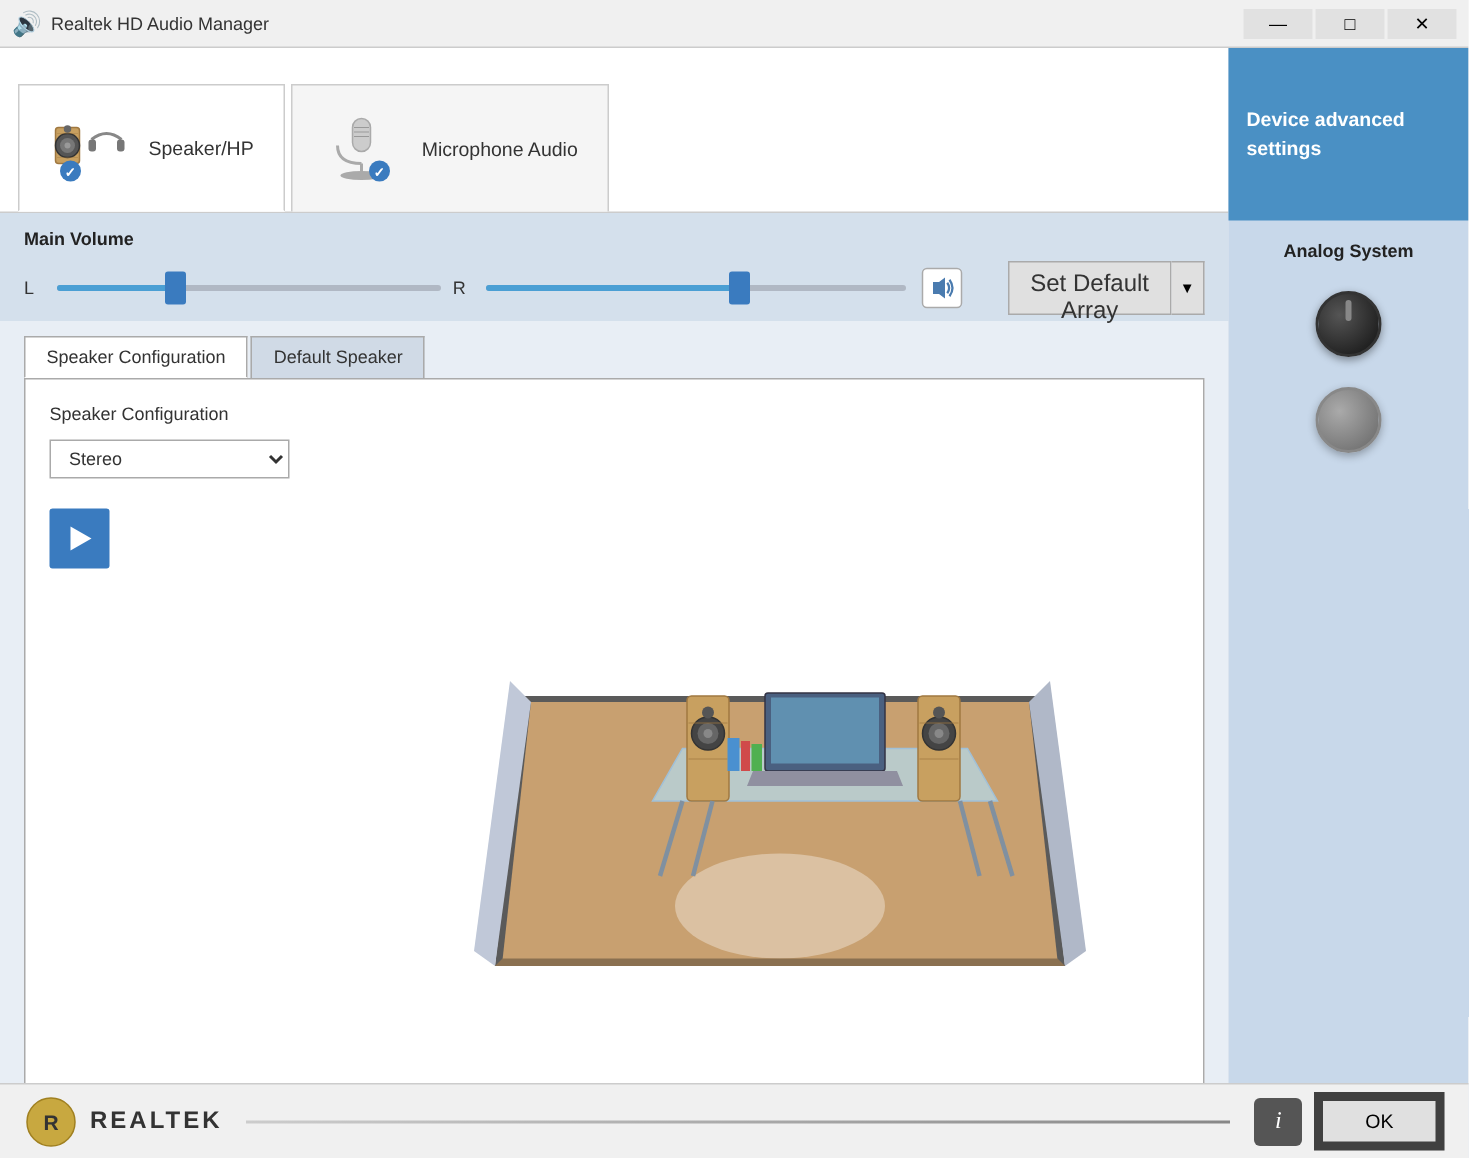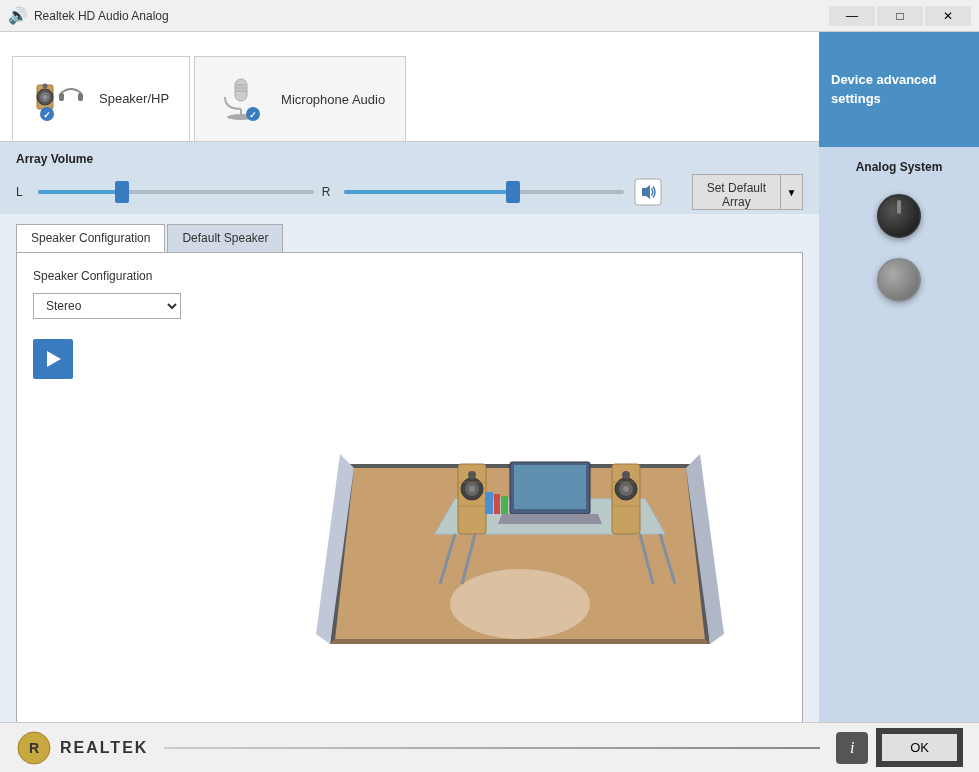--- a/index.html
+++ b/index.html
@@ -152,21 +152,21 @@
     .default-device-group {
       display: flex;
       align-items: center;
       margin-left: auto;
     }
     .default-device-btn {
       padding: 6px 14px;
       border: 1px solid #aaa;
       background: #e0e0e0;
       cursor: pointer;
-      font-size: 12px;
+      font-size: 16px;
       color: #333;
       height: 36px;
     }
     .dropdown-arrow {
       width: 22px;
       height: 36px;
       border: 1px solid #aaa;
       border-left: none;
       background: #e0e0e0;
       cursor: pointer;
@@ -212,21 +212,21 @@
     .config-left {
       width: 200px;
       flex-shrink: 0;
     }
     .config-section-label {
       font-size: 12px;
       color: #333;
       margin-bottom: 10px;
     }
     .config-dropdown {
-      width: 148px;
+      width: 160px;
       padding: 4px 8px;
       border: 1px solid #aaa;
       background: white;
       font-size: 12px;
       color: #333;
       cursor: pointer;
       appearance: auto;
     }
     .config-play-btn {
       width: 40px;
@@ -384,21 +384,21 @@
       padding: 8px 16px;
       background: #d4e0ec;
     }
   </style>
 </head>
 <body>
 
 <div class="title-bar">
   <div class="title-bar-left">
     <span style="font-size:16px;">🔊</span>
-    <span>Realtek HD Audio Analog</span>
+    <span>Realtek HD Audio Manager</span>
   </div>
   <div class="title-bar-controls">
     <button class="title-bar-btn">—</button>
     <button class="title-bar-btn">□</button>
     <button class="title-bar-btn close">✕</button>
   </div>
 </div>
 
 <div class="main-container">
 
@@ -449,21 +449,21 @@
 
             <circle cx="38" cy="43" r="7" fill="#3a7bbf"></circle>
             <text x="38" y="47" text-anchor="middle" fill="white" font-size="9" font-weight="bold">✓</text>
           </svg>
         </div>
         <span class="device-tab-label">Microphone Audio</span>
       </div>
     </div>
 
     <div style="background:#d4e0ec; padding: 10px 16px 4px 16px;">
-      <div class="volume-label">Array Volume</div>
+      <div class="volume-label">Main Volume</div>
       <div class="volume-controls-row" style="padding: 0; background: transparent; gap: 8px;">
         <span class="vol-letter">L</span>
         <div class="volume-slider-container">
           <div class="volume-track">
             <div class="volume-fill"></div>
           </div>
           <div class="volume-thumb"></div>
         </div>
         <span class="vol-letter">R</span>
 

